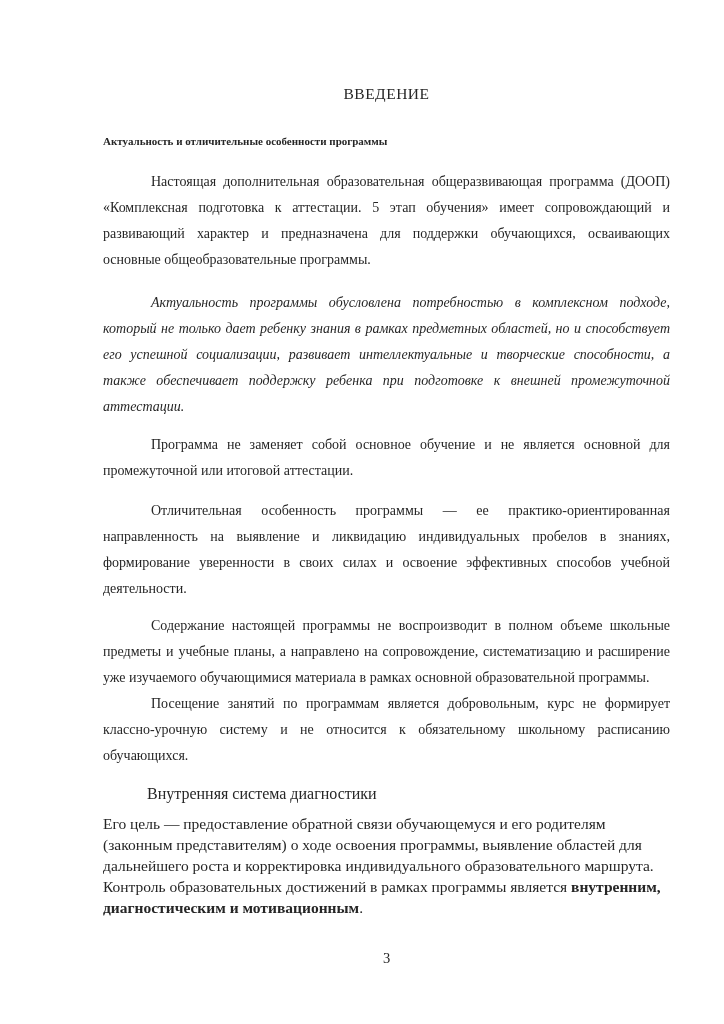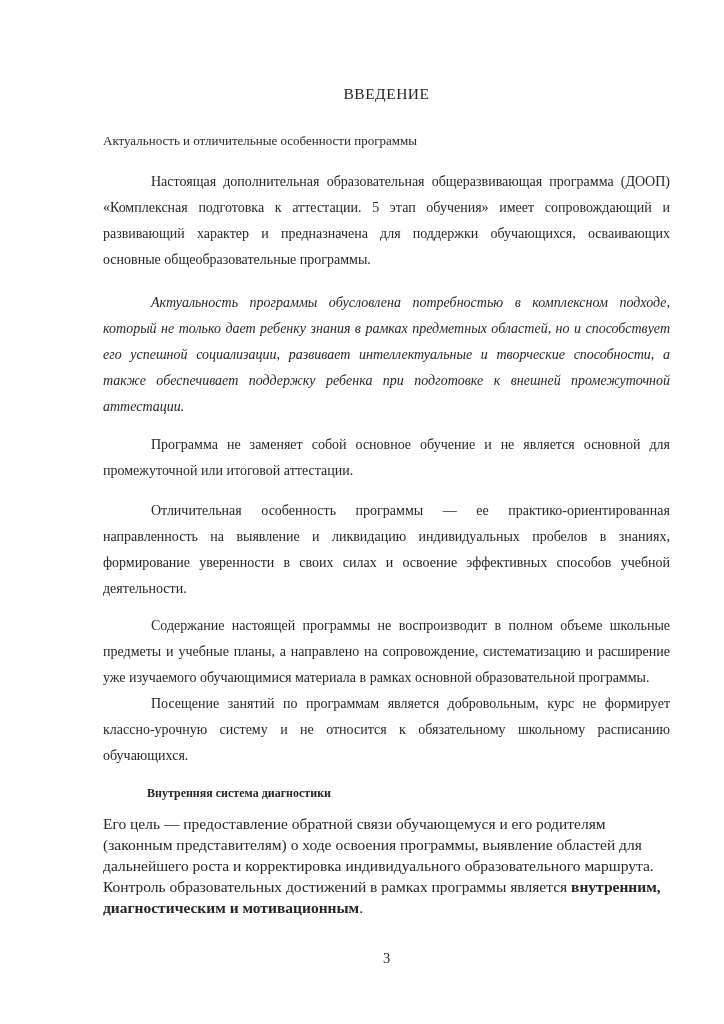--- a/index.html
+++ b/index.html
@@ -24,40 +24,40 @@
     width: 567px;
   }
   .doc-title {
     font-size: 15.5px;
     font-weight: normal;
     text-align: center;
     line-height: 27px;
     letter-spacing: 0.5px;
   }
   .heading-bold {
-    font-size: 13px;
-    font-weight: normal;
+    font-size: 11px;
+    font-weight: bold;
     line-height: 26px;
     margin-top: 21px;
   }
   .para {
     font-size: 14px;
     line-height: 26px;
     text-align: justify;
     text-indent: 48px;
   }
   .para.p1 { margin-top: 15px; }
   .para.p2 { margin-top: 17px; font-style: italic; }
   .para.p3 { margin-top: 12px; }
   .para.p4 { margin-top: 11px; }
   .para.p5 { margin-top: 14px; }
   .para.p6 { margin-top: 0px; }
   .heading-diag {
-    font-size: 12px;
-    font-weight: bold;
+    font-size: 16px;
+    font-weight: normal;
     line-height: 21px;
     margin-top: 14px;
     text-indent: 44px;
   }
   .tight {
     font-size: 15.5px;
     line-height: 21px;
     text-align: left;
     text-indent: 0;
   }

